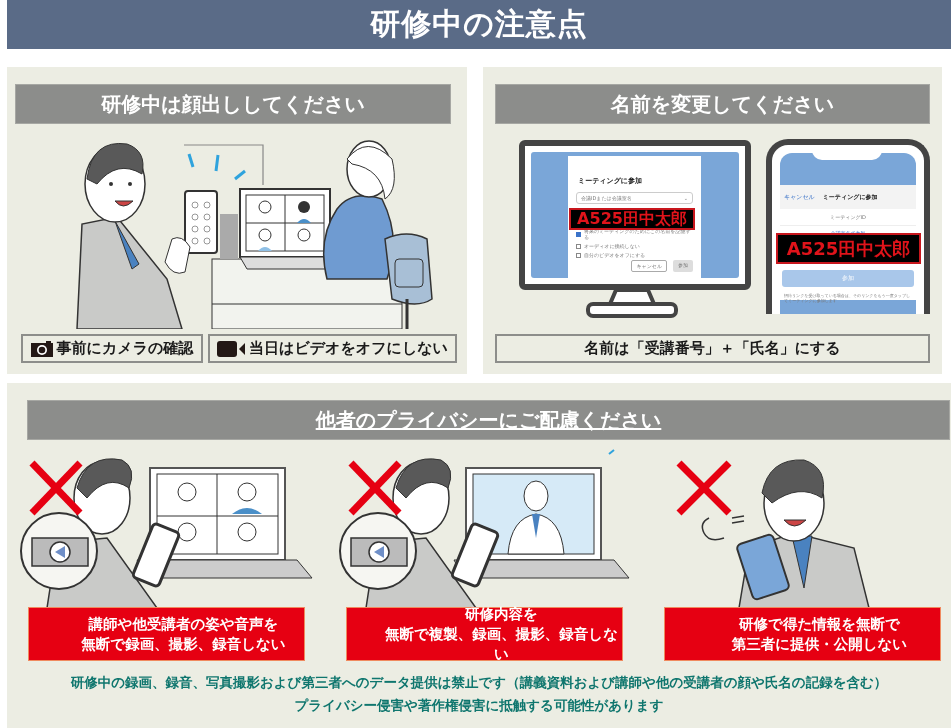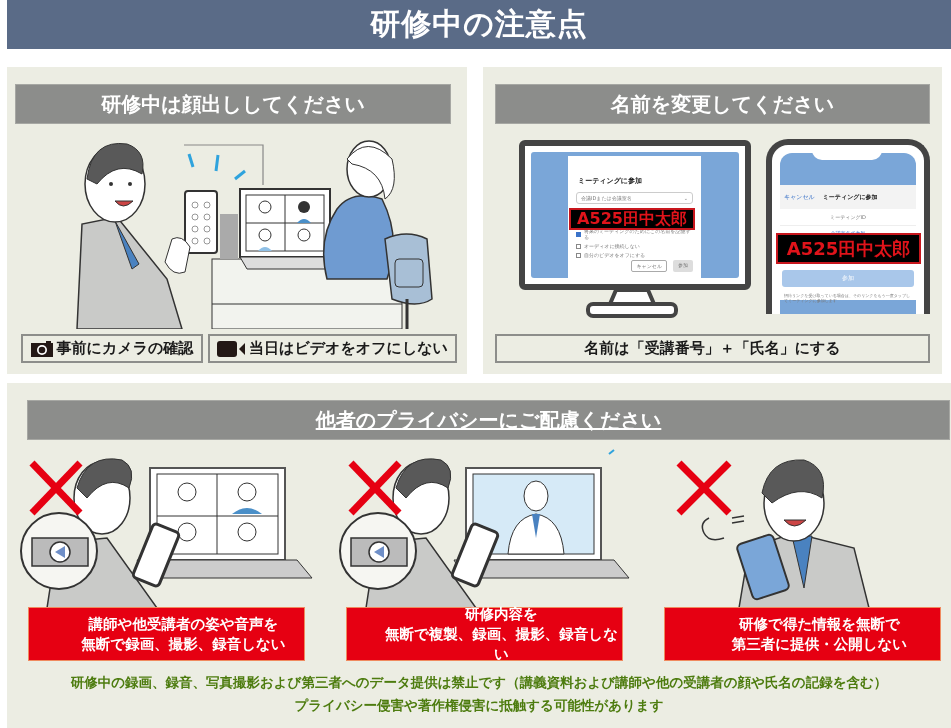--- a/index.html
+++ b/index.html
@@ -29,21 +29,21 @@
     }
 
     .red-box {
       position: absolute; height: 54px; background: #e60012; border: 1px solid #f08a5f;
       color: #fff; font-weight: bold; font-size: 14.5px; line-height: 20px;
       display: flex; flex-direction: column; align-items: center; justify-content: center; text-align: center; padding-left: 34px;
     }
 
     .footnote {
       position: absolute; left: 7px; width: 944px; text-align: center;
-      font-size: 13.5px; font-weight: bold; color: #4d7c0f;
+      font-size: 13.5px; font-weight: bold; color: #0f766e;
     }
 
     .illus { position: absolute; }
     .name-label {
       position: absolute; border: 2px solid #c8161d; background: #000000; color: #e0131a;
       font-weight: bold; display: flex; align-items: center; justify-content: center;
     }
     .tiny { font-size: 5px; color: #777; }
   </style>
 </head>

